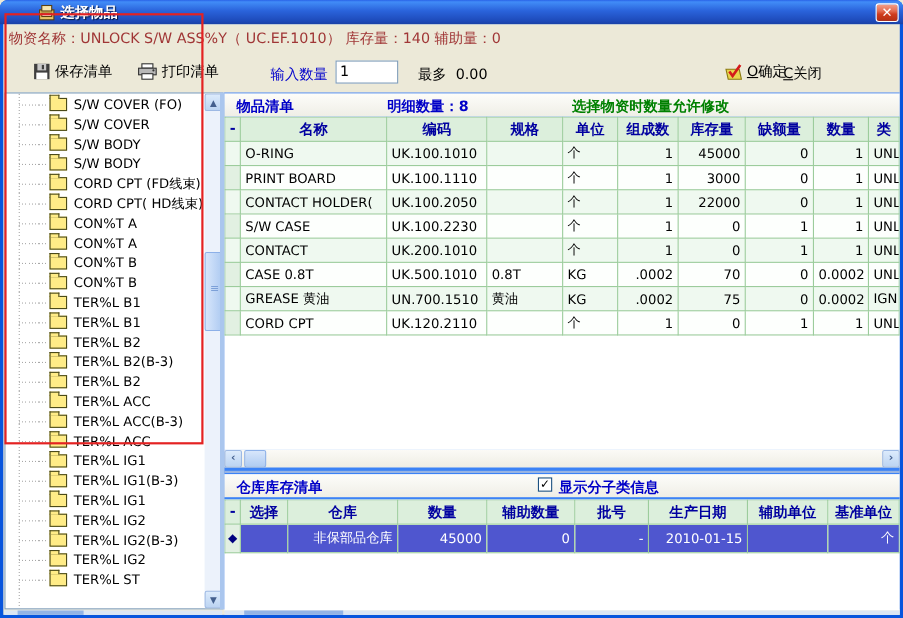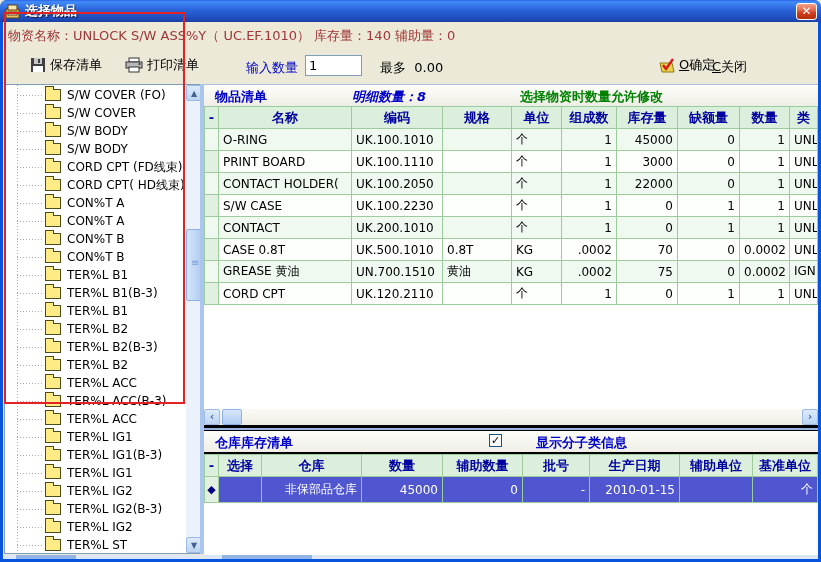--- a/index.html
+++ b/index.html
@@ -1,21 +1,21 @@
 <!DOCTYPE html>
 <html><head>
 <meta charset="utf-8">
 <style>
   * { margin:0; padding:0; box-sizing:border-box; font-family:"DejaVu Sans","Liberation Sans",sans-serif; }
   html,body { width:821px; height:562px; overflow:hidden; background:#ece9d8; }
   .window { position:absolute; left:0; top:0; width:821px; height:562px; background:#0855dd; border-radius:7px 7px 0 0; overflow:hidden; }
   
   .titlebar { position:absolute; left:0; top:0; right:0; height:22px;
     background:linear-gradient(180deg,#2a63e8 0%,#418cf7 8%,#2a63db 45%,#1d49b8 88%,#1941a5 100%);
-    border-radius:6px 6px 0 0; display:flex; align-items:center; }
+    border-radius:6px 6px 0 0; display:flex; align-items:center;padding-left:30px; }
   .title-icon { width:16px; height:15px; margin:0 4px 0 5px; }
   .title-text { color:#fff; font-size:13px; font-weight:bold; text-shadow:1px 1px 1px rgba(0,0,0,.7); }
   .close-btn { position:absolute; right:4px; top:3px; width:21px; height:17px; border:1px solid #fff; border-radius:3px;
     background:linear-gradient(180deg,#f3a088 0%,#e36b50 40%,#cf3c1d 60%,#b52f12 100%);
     color:#fff; font-size:12px; font-weight:bold; text-align:center; line-height:15px; cursor:pointer; }
   
   .client { position:absolute; left:3px; top:22px; width:815px; height:537px; background:#ece9d8; overflow:hidden; }
   .infobar { position:absolute; left:0; top:0; right:0; height:26px; line-height:27px; padding-left:5px;
     color:#a03636; font-size:13px; white-space:nowrap; }
   
@@ -38,46 +38,46 @@
   .tree-label { margin-left:6px; font-size:12px; color:#000; white-space:nowrap; }
   .tree-scroll { position:absolute; right:0; top:0; bottom:0; width:16px; background:#ecf2fb; }
   .sb-btn { position:absolute; left:0; width:16px; height:16px; border:1px solid #9db9e4; border-radius:2px;
     background:linear-gradient(180deg,#dcebfc,#bcd4f2); color:#44608e; font-size:8px; text-align:center; line-height:15px; cursor:pointer; }
   .sb-thumb { position:absolute; left:0; width:16px; border:1px solid #8cb0e8; border-radius:2px;
     background:linear-gradient(90deg,#d7e6fb,#b0ccf2); cursor:pointer; }
   .sb-thumb::after { content:"≡"; position:absolute; left:4px; top:50%; margin-top:-8px; color:#7ca0d8; font-size:10px; }
   
   .v-strip { position:absolute; left:197px; top:62px; width:4px; height:470px; background:#aac6ee; }
   
-  .right-panel { position:absolute; left:201px; top:62px; width:614px; height:470px; background:#000000; border-top:1px solid #a8c0e8; }
+  .right-panel { position:absolute; left:201px; top:62px; width:614px; height:470px; background:#3b82f6; border-top:1px solid #a8c0e8; }
   .panel-head { position:absolute; left:0; right:0; height:21px; background:linear-gradient(180deg,#fdfdfa,#efeee6); font-size:13px; font-weight:bold; }
   .items-head { top:0; }
   .ph-title { position:absolute; left:11px; top:3px; color:#0000c8; }
-  .ph-detail { position:absolute; left:148px; top:3px; color:#0000c8;font-style:italic; }
+  .ph-detail { position:absolute; left:148px; top:3px; color:#0000c8; }
   .ph-hint { position:absolute; left:316px; top:3px; color:#008000; }
   
   table.grid { border-collapse:collapse; table-layout:fixed; width:614px; font-size:12px; }
   table.grid th { background:#dcefdc; color:#0000a0; font-weight:bold; font-size:13px; border:1px solid #9ccc9c; height:22px; text-align:center; overflow:hidden; white-space:nowrap; }
   table.grid td { border:1px solid #9ccc9c; height:22px; padding:0 4px; overflow:hidden; white-space:nowrap; color:#000; background:#fdfffd; }
   table.grid tr:nth-child(odd) td { background:#eff9f0; }
   table.grid td.ind { background:#e2f0e2; }
   td.num { text-align:right; }
   td.red { color:#ff0000; }
   .items-area { position:absolute; left:0; top:21px; width:614px; height:303px; background:#fff; overflow:hidden; }
   
   .hscroll { position:absolute; left:0; top:324px; width:614px; height:16px; background:linear-gradient(180deg,#fbfaf6,#eeede4); }
   .hs-btn { position:absolute; top:0; width:16px; height:16px; border:1px solid #9db9e4; border-radius:2px;
     background:linear-gradient(180deg,#dcebfc,#bcd4f2); color:#44608e; font-size:10px; font-weight:bold; text-align:center; line-height:14px; cursor:pointer; }
   .hs-thumb { position:absolute; left:18px; top:0; width:20px; height:16px; border:1px solid #8cb0e8; border-radius:2px;
     background:linear-gradient(180deg,#d7e6fb,#b0ccf2); cursor:pointer; }
   .divider { position:absolute; left:0; top:343px; width:614px; height:2px; background:#98b4e2; }
   
   .wh-head { top:346px; }
   .checkbox { position:absolute; left:285px; top:3px; width:13px; height:13px; background:#fff; border:1px solid #1c5180; font-size:11px; line-height:11px; text-align:center; color:#000; cursor:pointer; }
-  .cb-label { position:absolute; left:304px; top:3px; color:#0000c8;margin-left:28px; }
+  .cb-label { position:absolute; left:304px; top:3px; color:#0000c8; }
   .wh-table-wrap { position:absolute; left:0; top:369px; width:614px; height:101px; background:#fff; overflow:hidden; }
   table.grid tr.sel td { background:#4f56cf; color:#fff; height:26px;text-align:right; }
   table.grid tr.sel td.ind { background:#e2f0e2; color:#000080; text-align:center; font-size:11px; padding:0; }
   
   .bstrip { position:absolute; bottom:0; height:4px; background:#dce6f4; }
   .bstrip .bthumb { position:absolute; top:0; height:4px; background:#93b4e6; }
   
   .annotation { position:absolute; left:4px; top:12px; width:181px; height:392px; border:2px solid #e42222; z-index:99; pointer-events:none; }
   .icon-svg { display:inline-block; vertical-align:middle; }
 </style>
@@ -204,25 +204,20 @@
             <span class="folder"></span>
             <span class="tree-label">CON%T B</span>
           </div>
 
           <div class="tree-row">
             <span class="tree-stub"></span>
             <span class="folder"></span>
             <span class="tree-label">TER%L B1</span>
           </div>
 
-          <div class="tree-row">
-            <span class="tree-stub"></span>
-            <span class="folder"></span>
-            <span class="tree-label">TER%L B1(B-3)</span>
-          </div>
 
           <div class="tree-row">
             <span class="tree-stub"></span>
             <span class="folder"></span>
             <span class="tree-label">TER%L B1</span>
           </div>
 
           <div class="tree-row">
             <span class="tree-stub"></span>
             <span class="folder"></span>

